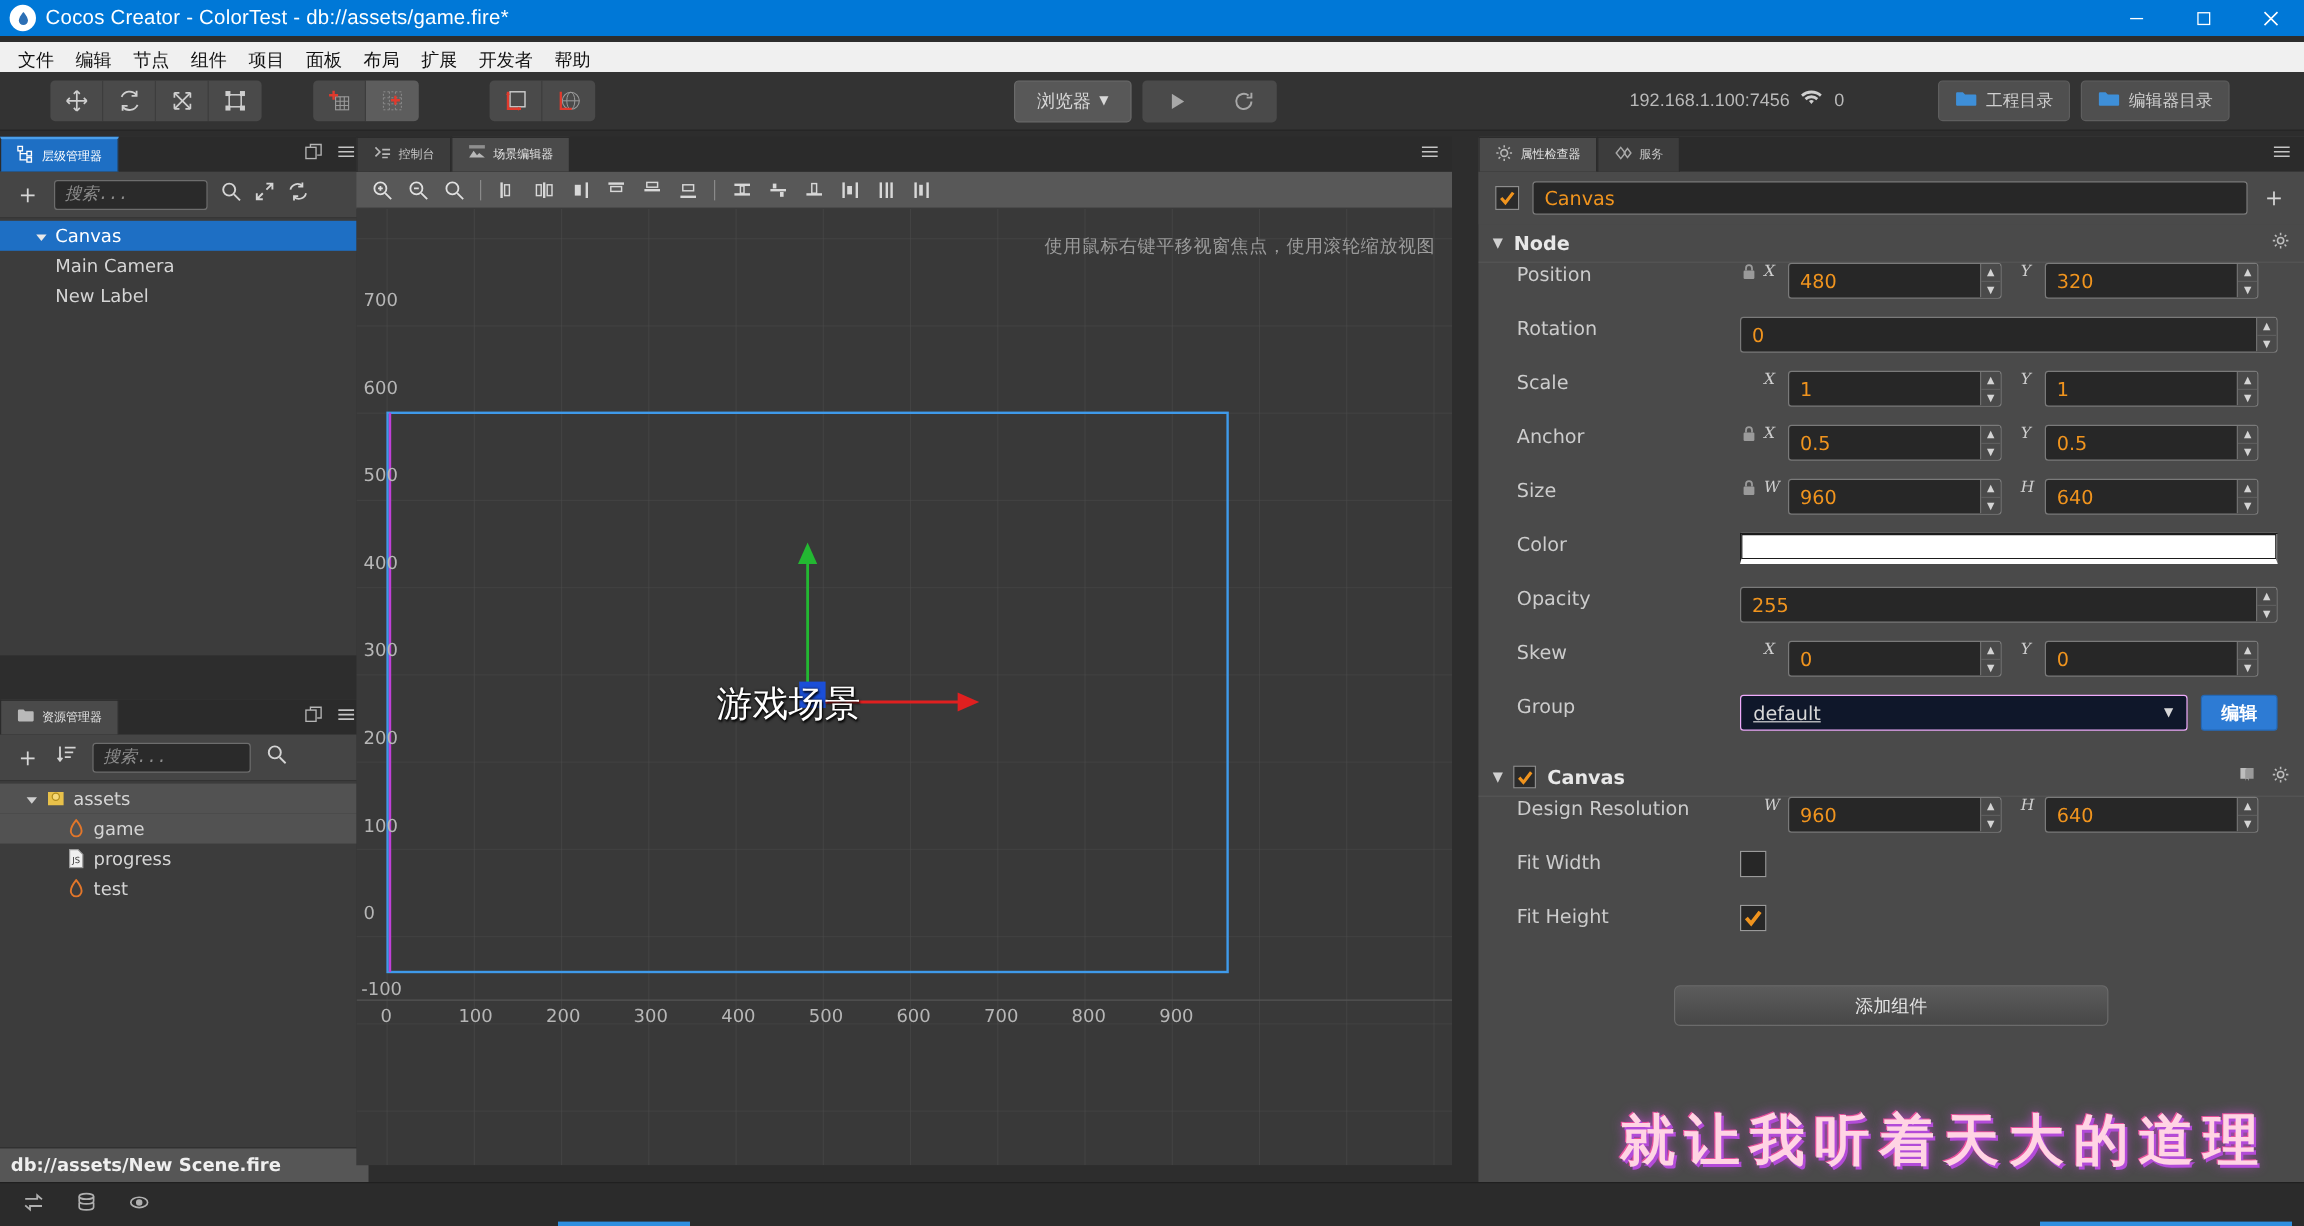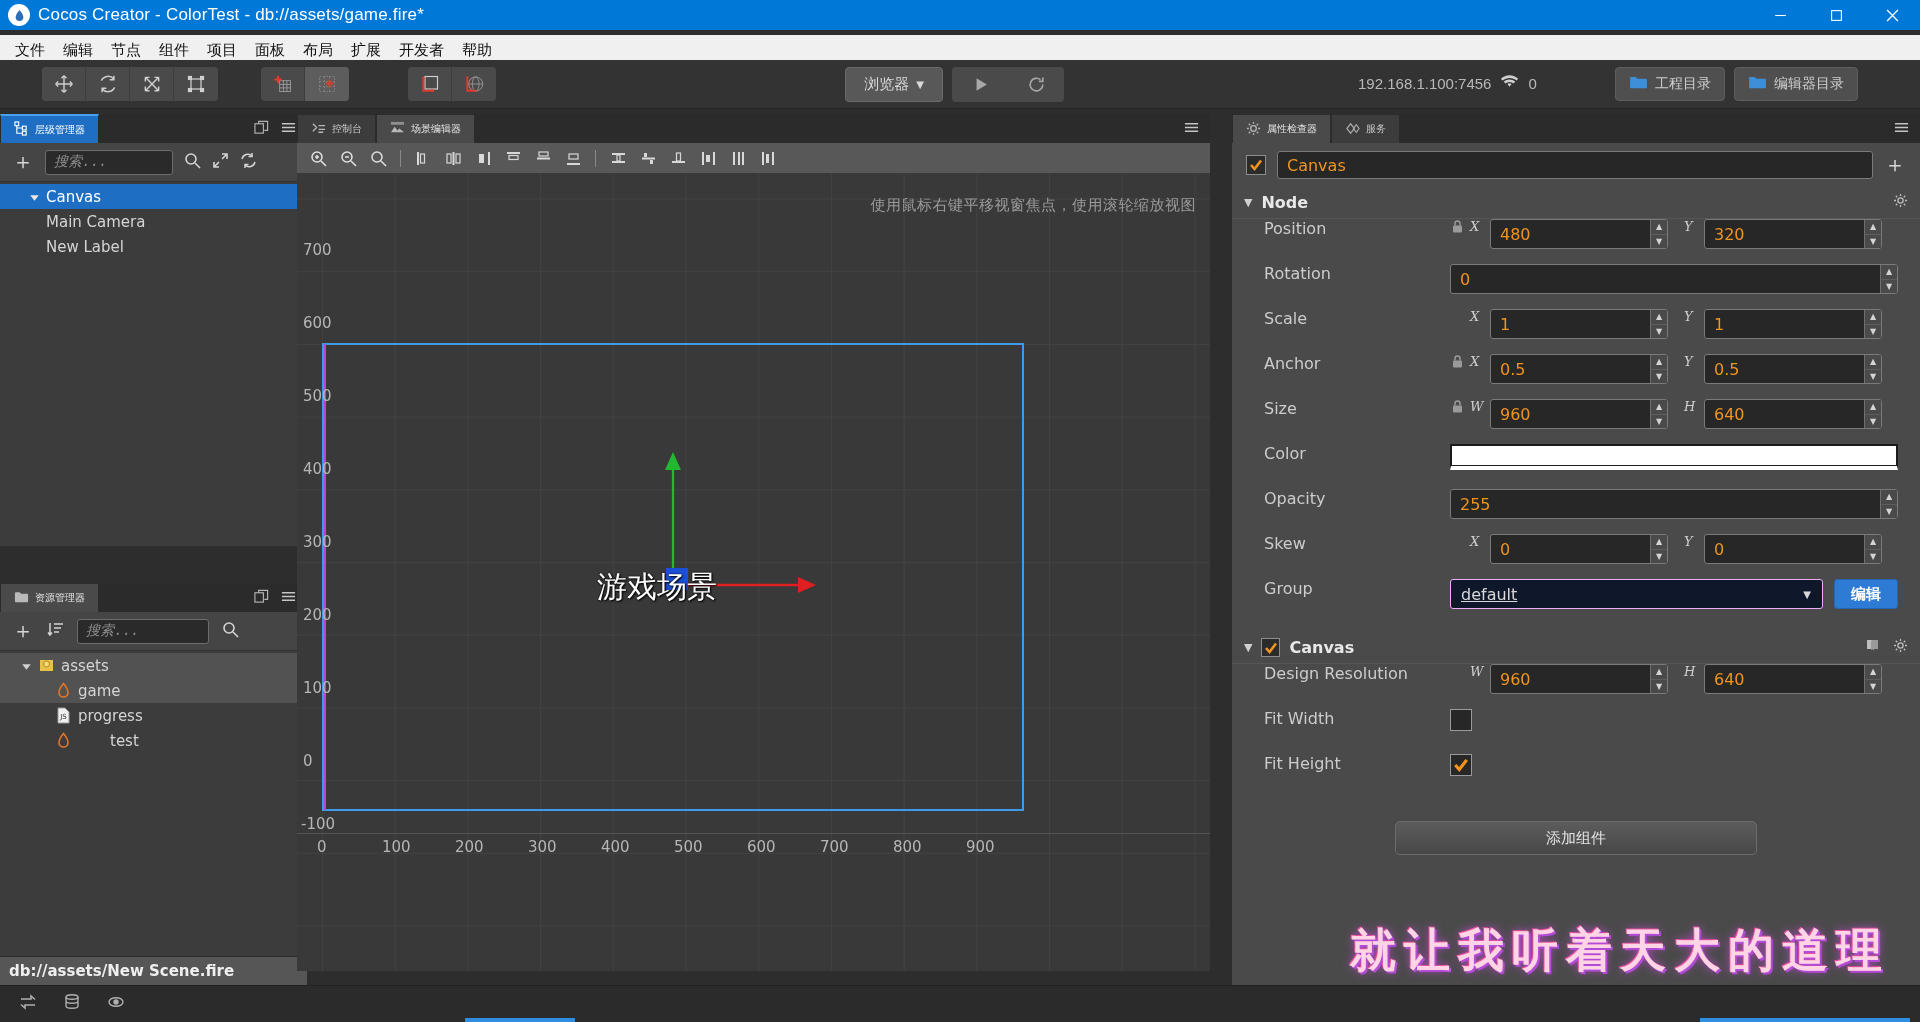--- a/index.html
+++ b/index.html
@@ -585,21 +585,21 @@
       </div>
       <div class="tree-row" style="padding-left:55px;">
         <span class="asset-icon">
           <svg viewBox="0 0 17 17">
               <path d="M3 1h7l4 4v11H3z" fill="#efefef" stroke="#9a9a9a"></path>
               <text x="8.5" y="12" font-size="7" text-anchor="middle" fill="#333" font-family="DejaVu Sans">JS</text>
             </svg>
         </span>
         <span>progress</span>
       </div>
-      <div class="tree-row" style="padding-left:55px;gap:32px;">
+      <div class="tree-row" style="padding-left:55px;">
         <span class="asset-icon">
           <svg viewBox="0 0 17 17">
               <path d="M8.5 1.5C8.5 1.5 4 7 4 10.5a4.5 4.5 0 009 0C13 7 8.5 1.5 8.5 1.5z" fill="none" stroke="#e2762a" stroke-width="1.6"></path>
             </svg>
         </span>
         <span>test</span>
       </div>
     </div>
   </div>
 

